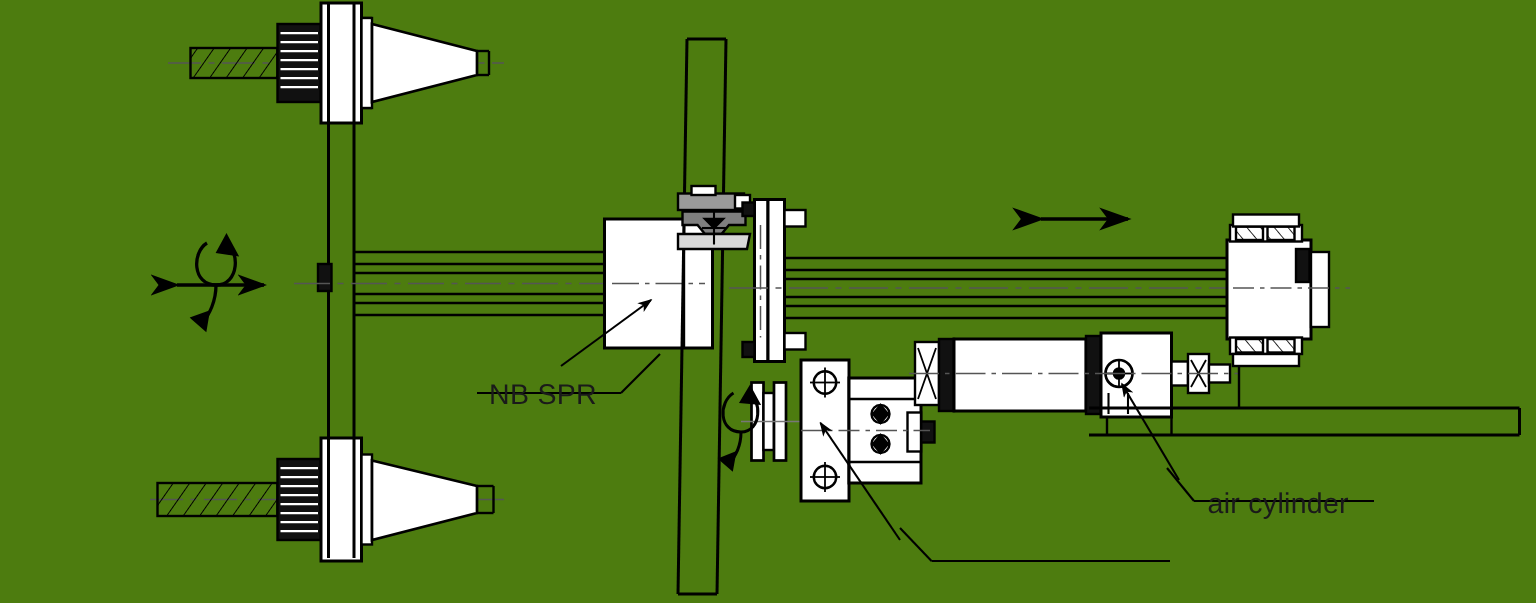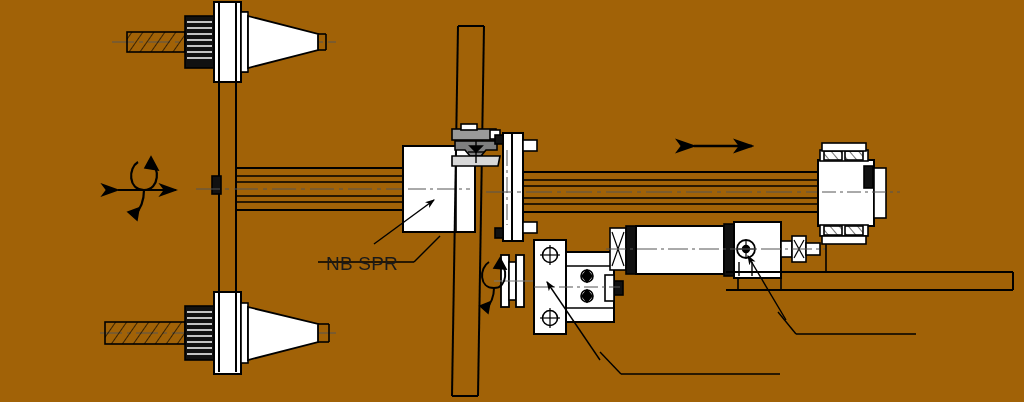--- a/index.html
+++ b/index.html
@@ -1,18 +1,18 @@
 <!DOCTYPE html>
 <html><head>
 <meta charset="utf-8">
 <style>
   html,body{margin:0;padding:0;background:#ffffff;}
   body{width:1024px;height:402px;overflow:hidden;
        font-family:"Liberation Sans",sans-serif;}
-  #stage{position:relative;width:1024px;height:402px;background:#a16207;}
+  #stage{position:relative;width:1024px;height:402px;background:#4d7c0f;}
   #stage svg{position:absolute;top:0;left:0;}
   .lbl{position:absolute;font-family:"Liberation Sans",sans-serif;
        font-size:19px;color:#1a1a1a;white-space:nowrap;letter-spacing:.2px;}
 </style>
 </head>
 <body>
 
 <div id="stage">
 
 <svg width="1024" height="402" viewBox="0 0 1024 402">
@@ -286,14 +286,15 @@
     <g>
       <line x1="796" y1="334" x2="916" y2="334" stroke-width="1.4"></line>
       <line x1="796" y1="334" x2="778" y2="312" stroke-width="1.4"></line>
       <line x1="786" y1="320" x2="748" y2="256" stroke-width="1.4" marker-end="url(#arS)"></line>
     </g>
 
   </g>
 </svg>
 
 <div class="lbl" style="left:326px;top:253px;">NB SPR</div>
+<div class="lbl" style="left:805px;top:326px;">air cylinder</div>
 
 </div>
 
 </body></html>

